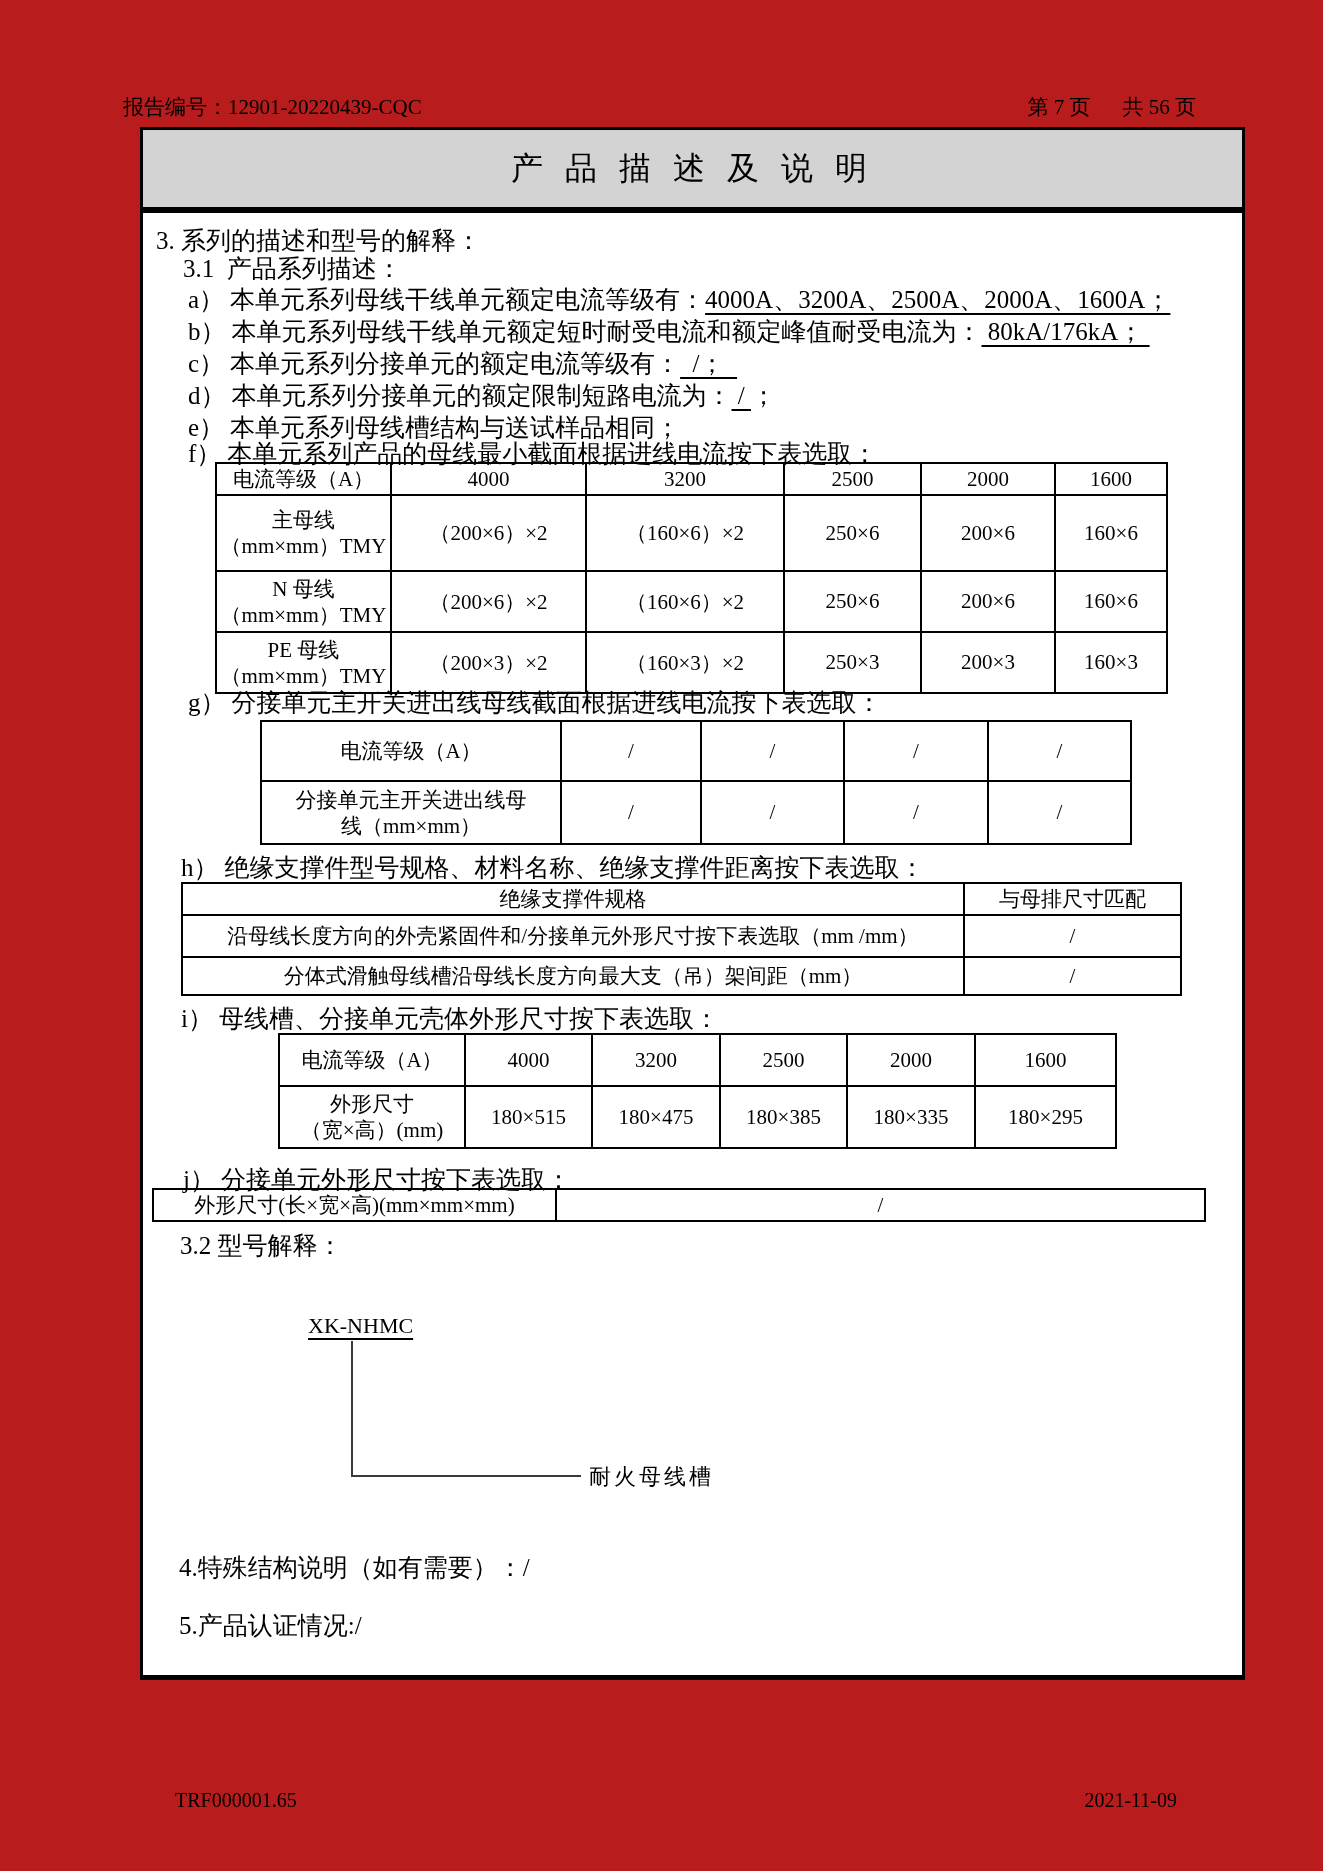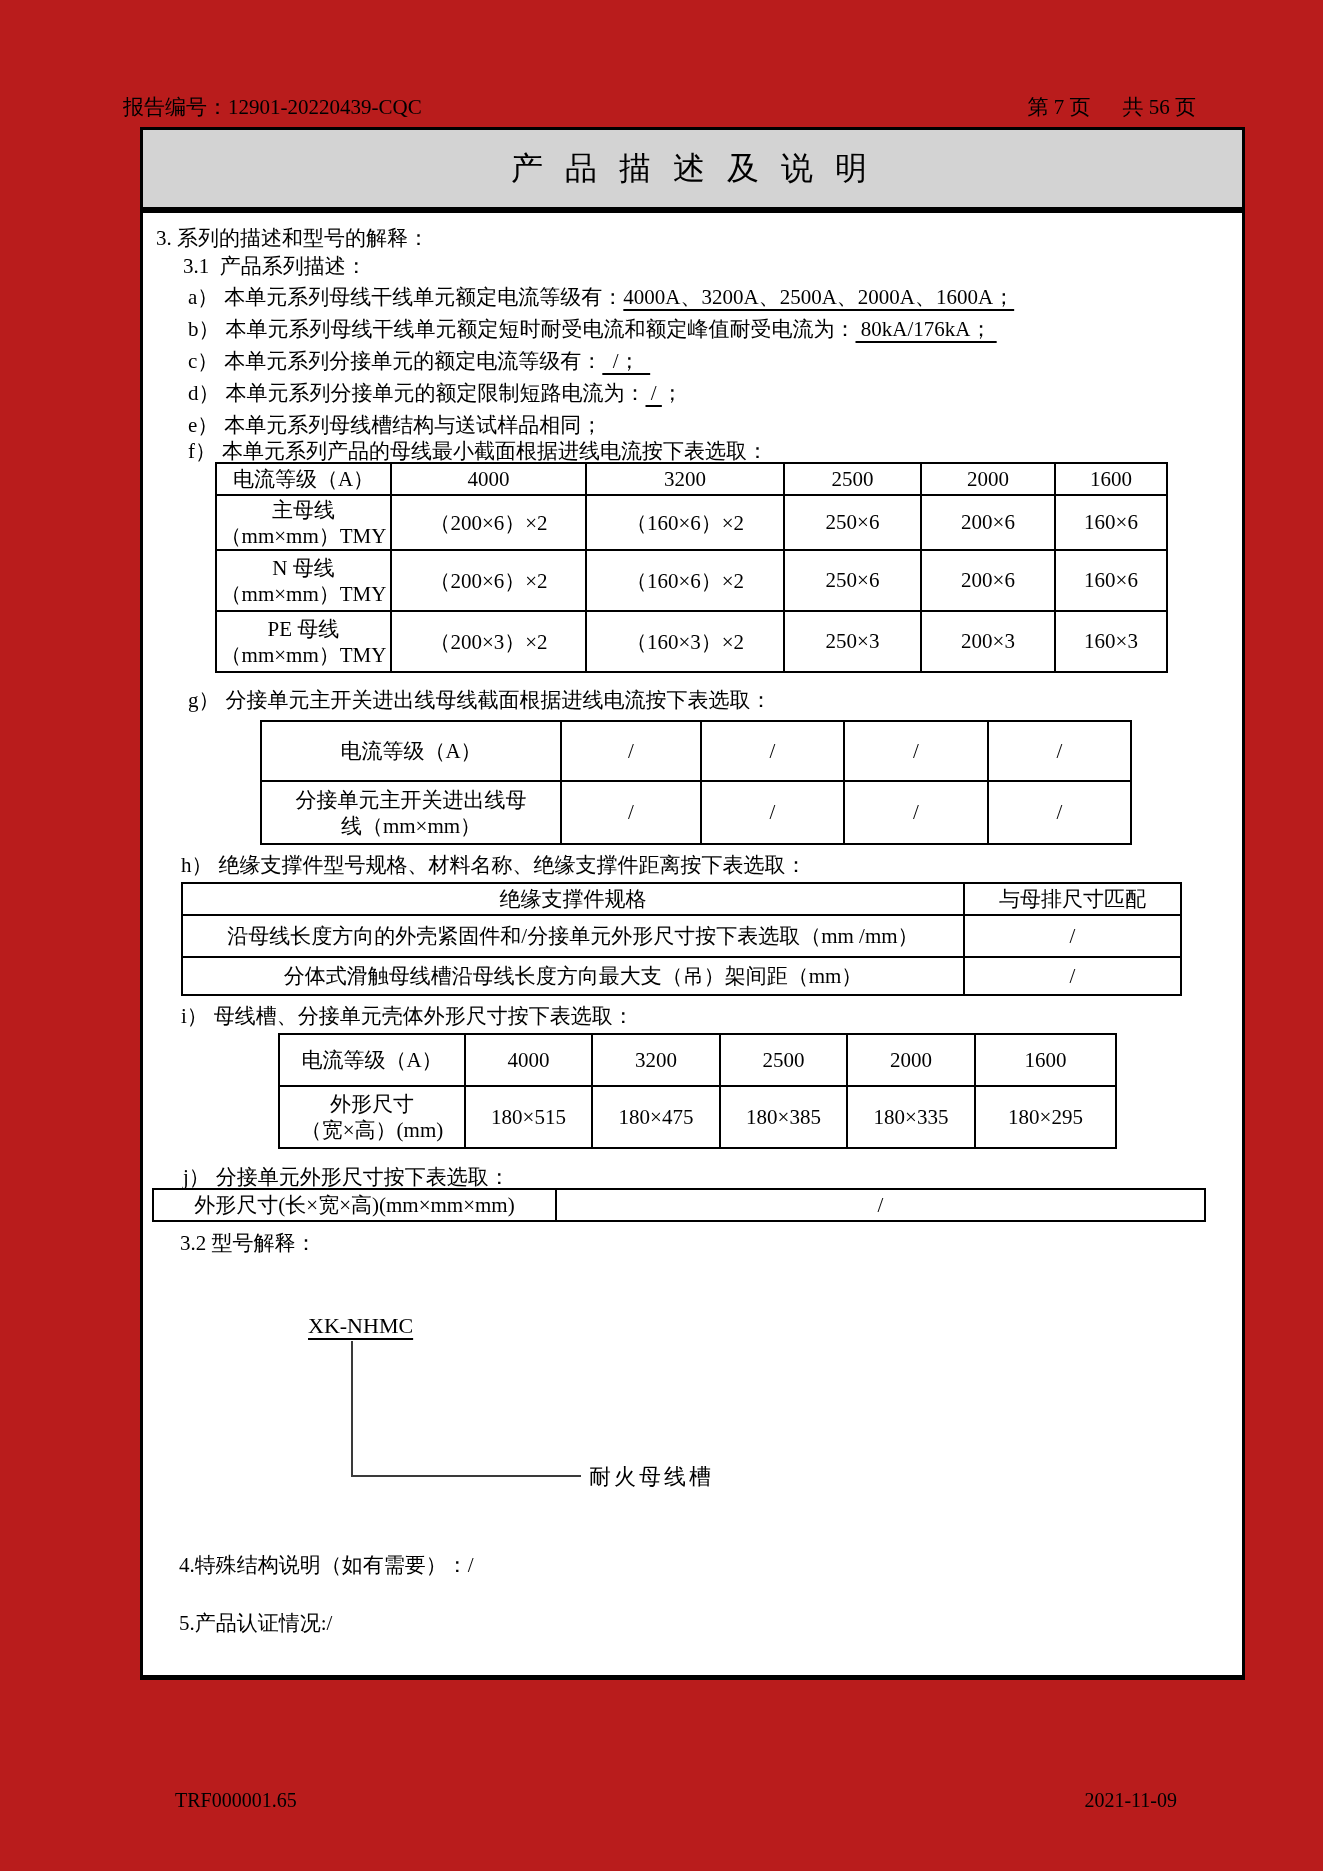--- a/index.html
+++ b/index.html
@@ -18,21 +18,21 @@
   .title-box {
     left:140px; top:127px; width:1105px; height:83px;
     background:#d3d3d3; border:3px solid #000;
     display:flex; align-items:center; justify-content:center;
   }
   .title-text { font-size:32px; letter-spacing:7px; white-space:pre; }
   .content {
     left:140px; top:210px; width:1105px; height:1470px;
     border:3px solid #000; border-bottom-width:5px; background:#fff;
   }
-  .line { position:absolute; font-size:21px; white-space:pre; }
+  .line { position:absolute; font-size:25px; white-space:pre; }
   .pfx { margin-right:6px; }
   .u { text-decoration:underline; text-underline-offset:5px; white-space:pre; }
   table.tbl { position:absolute; border-collapse:collapse; table-layout:fixed;border-radius:19px; }
   table.tbl td {
     border:2px solid #000; text-align:center; vertical-align:middle;
     font-size:21px; padding:0 2px; overflow:hidden;
   }
   td.pre { white-space:pre-line; line-height:26px; }
   td.sm { font-size:20px; white-space:pre; }
   .vline { position:absolute; width:2px; background:#3a3a3a; }
@@ -89,21 +89,21 @@
         </colgroup>
       <tbody>
           <tr style="height:32px">
         <td>电流等级（A）</td>
         <td>4000</td>
         <td>3200</td>
         <td>2500</td>
         <td>2000</td>
         <td>1600</td>
       </tr>
-      <tr style="height:55px">
+      <tr style="height:76px">
         <td class="pre">主母线
 （mm×mm）TMY</td>
         <td>（200×6）×2</td>
         <td>（160×6）×2</td>
         <td>250×6</td>
         <td>200×6</td>
         <td>160×6</td>
       </tr>
       <tr style="height:61px">
         <td class="pre">N 母线

